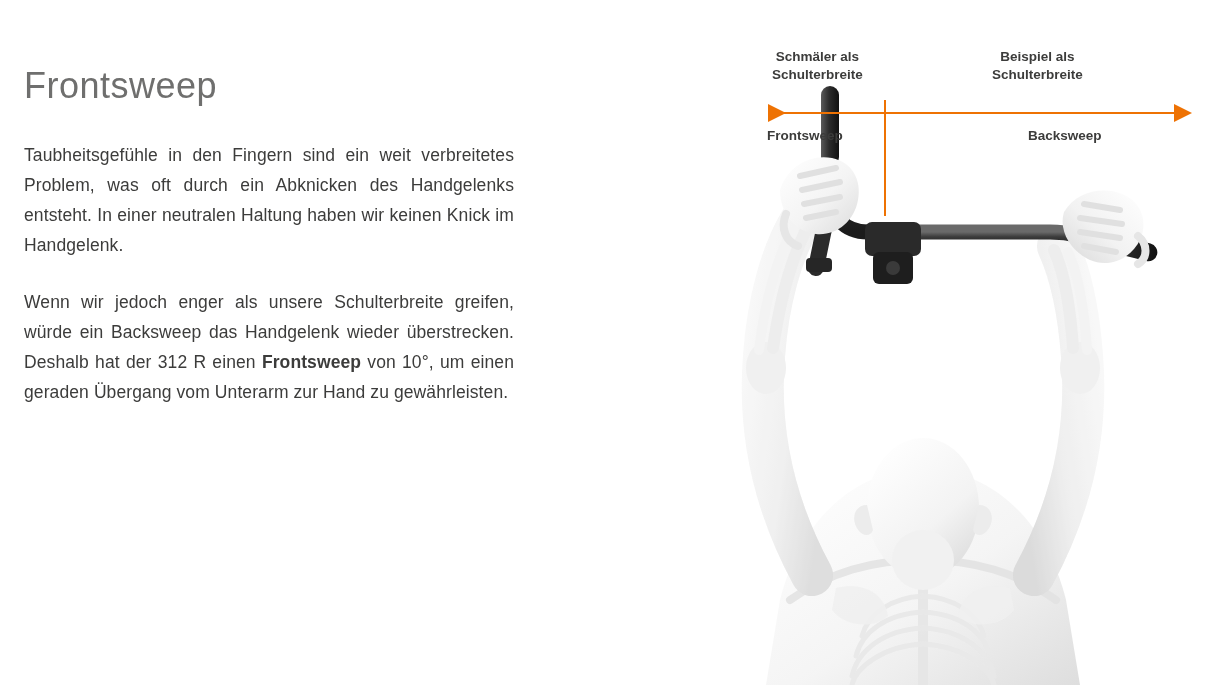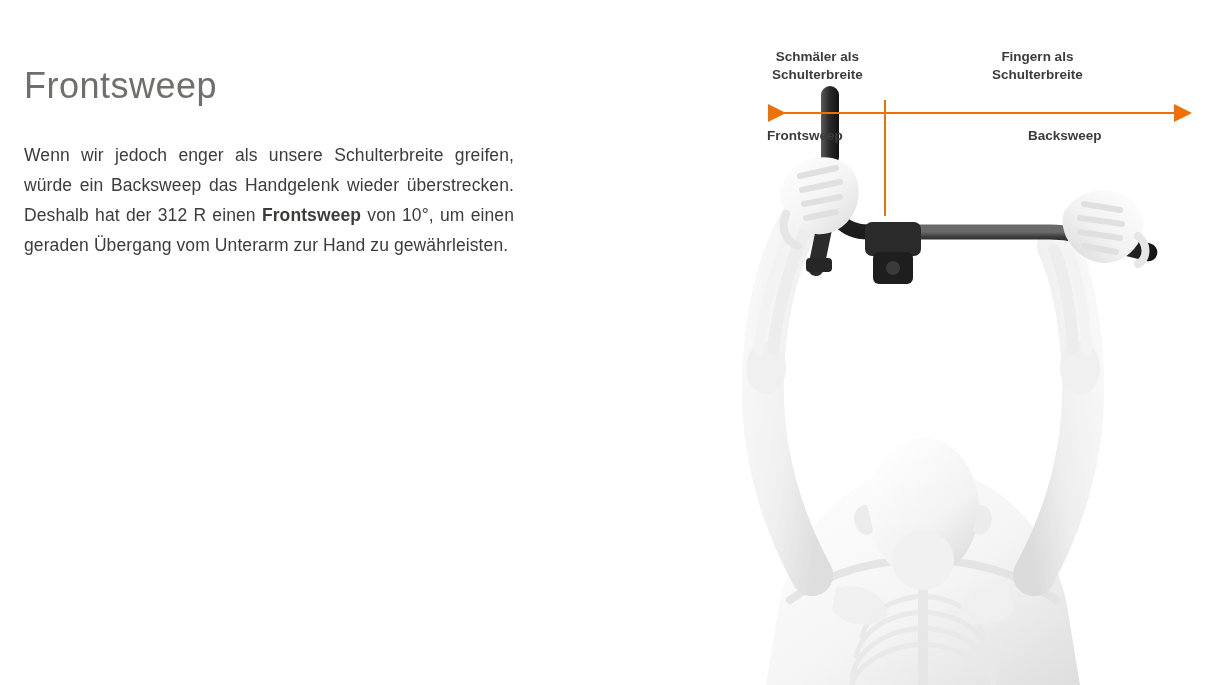--- a/index.html
+++ b/index.html
@@ -81,20 +81,21 @@
     width: 566px;
     height: 685px;
   }
 </style>
 </head>
 <body>
 
 <div class="text-col">
   <h1 class="page-title">Frontsweep</h1>
 
+  <p class="para">Taubheitsgefühle in den Fingern sind ein weit verbreitetes Problem, was oft durch ein Abknicken des Handgelenks entsteht. In einer neutralen Haltung haben wir keinen Knick im Handgelenk.</p>
   <p class="para"><span>Wenn wir jedoch enger als unsere Schulterbreite greifen, würde ein Backsweep das Handgelenk wieder überstrecken. Deshalb hat der 312 R einen </span><span class="bold">Frontsweep</span><span> von 10°, um einen geraden Übergang vom Unterarm zur Hand zu gewährleisten.</span></p>
 </div>
 
 <div class="figure">
 
   <svg class="skeleton-svg" viewBox="0 0 566 685">
     <defs>
       <linearGradient id="boneG" x1="0" y1="0" x2="1" y2="1">
         <stop offset="0%" stop-color="#ffffff"></stop>
         <stop offset="55%" stop-color="#f4f4f4"></stop>
@@ -221,17 +222,17 @@
 
     <line x1="245" y1="100" x2="245" y2="216" stroke="#ee7203" stroke-width="2"></line>
 
     <line x1="249" y1="113" x2="130" y2="113" stroke="#ee7203" stroke-width="2" marker-end="url(#arrL)"></line>
 
     <line x1="245" y1="113" x2="536" y2="113" stroke="#ee7203" stroke-width="2" marker-end="url(#arrR)"></line>
   </svg>
 
   <div class="annot annot-schmaeler">Schmäler als
 Schulterbreite</div>
-  <div class="annot annot-breiter">Fingern als
+  <div class="annot annot-breiter">Beispiel als
 Schulterbreite</div>
   <div class="annot annot-frontsweep">Frontsweep</div>
   <div class="annot annot-backsweep">Backsweep</div>
 </div>
 
 </body></html>

